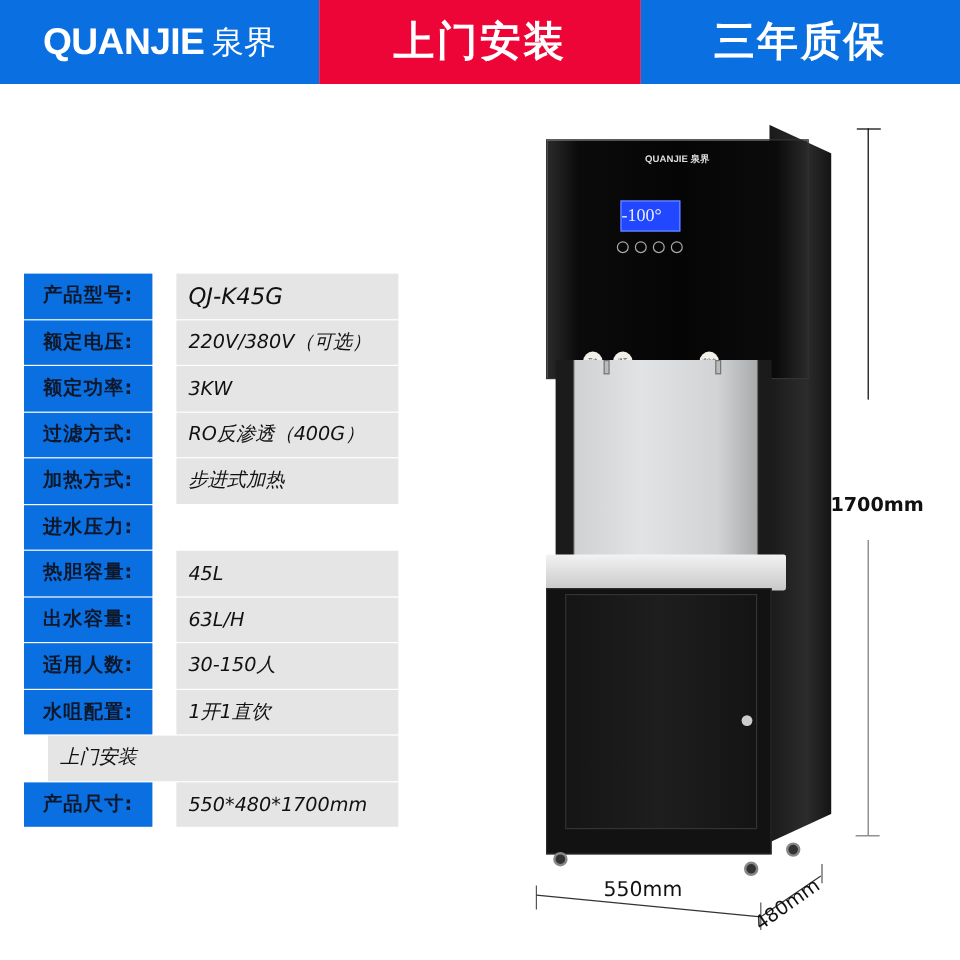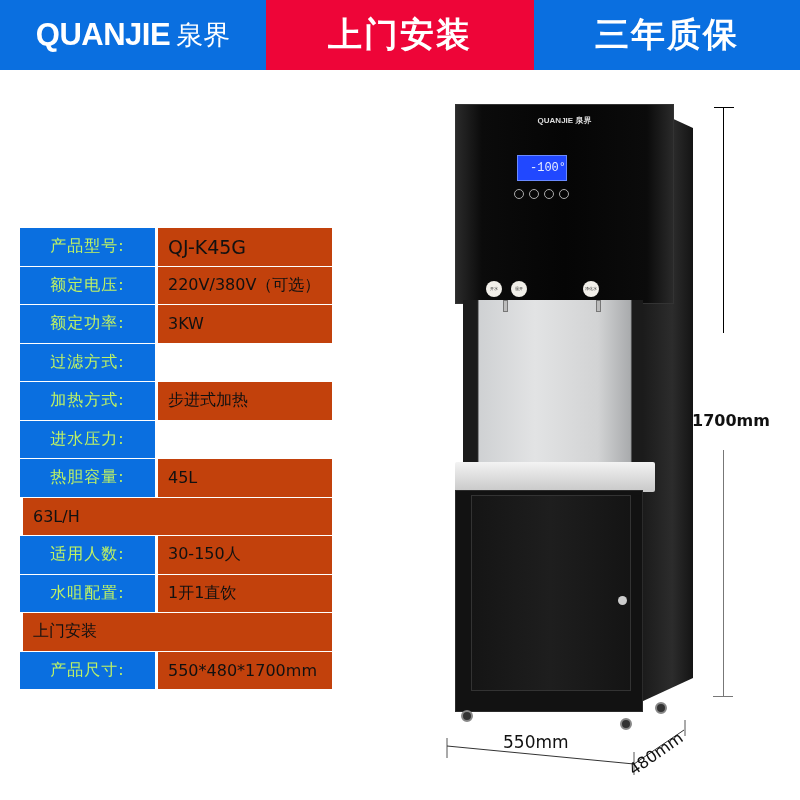--- a/index.html
+++ b/index.html
@@ -8,30 +8,30 @@
   .banner { position: absolute; top: 0; left: 0; width: 800px; height: 70px; display: flex; }
   .banner .seg { height: 70px; display: flex; align-items: center; justify-content: center; color: #fff; font-weight: bold; }
   .seg-brand { width: 266px; background: #0a6fe0; font-size: 30px; letter-spacing: 0px; }
   .seg-brand .brand-en { font-family: "Liberation Sans", sans-serif; font-weight: bold; font-size: 31px; letter-spacing: -0.5px; }
   .seg-brand .brand-cn { font-weight: normal; font-size: 27px; margin-left: 6px; }
   .seg-install { width: 268px; background: #ee0538; font-size: 34px; letter-spacing: 2px; }
   .seg-warranty { width: 266px; background: #0a6fe0; font-size: 34px; letter-spacing: 2px; }
 
   .spec-table { position: absolute; left: 20px; top: 228px; width: 312px; }
   .spec-row { display: flex; height: 37.5px; margin-bottom: 1px; }
-  .spec-row .label { width: 135px; background: #0a6fe0; color: #bef264; font-weight: normal; font-size: 16px; display: flex; align-items: center; justify-content: center; letter-spacing: 1px; }
-  .spec-row .value { flex: 1; margin-left: 3px; background: #c2410c; color: #111; font-size: 16px; display: flex; align-items: center; padding-left: 10px; }
+  .spec-row .label { width: 107px; background: #0a6fe0; color: #0f172a; font-weight: bold; font-size: 16px; display: flex; align-items: center; justify-content: center; letter-spacing: 1px; }
+  .spec-row .value { flex: 1; margin-left: 20px; background: #e5e5e5; color: #111; font-size: 16px; display: flex; align-items: center; padding-left: 10px; font-style: italic; }
   .spec-row .value.large { font-size: 19px; }
 
   
   .product { position: absolute; left: 455px; top: 96px; width: 240px; height: 640px; }
   .p-side { position: absolute; left: 186px; top: 8px; width: 52px; height: 598px; background: linear-gradient(90deg, #1a1a1a, #2c2c2c 60%, #141414); clip-path: polygon(0 0, 100% 4%, 100% 96%, 0 100%); }
-  .p-upper { position: absolute; left: 0; top: 8px; width: 219px; height: 200px; background: linear-gradient(90deg, #2a2a2a 0, #0b0b0b 12%, #050505 50%, #0b0b0b 88%, #2a2a2a 100%); border: 1px solid #333; }
+  .p-upper { position: absolute; left: 0; top: 20px; width: 219px; height: 200px; background: linear-gradient(90deg, #2a2a2a 0, #0b0b0b 12%, #050505 50%, #0b0b0b 88%, #2a2a2a 100%); border: 1px solid #333; }
   .p-logo { position: absolute; top: 10px; left: 0; width: 100%; text-align: center; color: #ddd; font-family: "Liberation Sans", sans-serif; font-size: 8px; font-weight: bold; }
-  .p-display { position: absolute; left: 61px; top: 50px; width: 50px; height: 26px; background: #2148ff; border: 1px solid #6a8aff; color: #e8eeff; font-size: 12px; font-family: Liberation Mono, monospace; text-align: right; line-height: 24px; }
+  .p-display { position: absolute; left: 61px; top: 50px; width: 50px; height: 26px; background: #2148ff; border: 1px solid #6a8aff; color: #e8eeff; font-size: 15px; font-family: Liberation Serif, serif; text-align: left; line-height: 24px; }
   .p-buttons { position: absolute; left: 58px; top: 84px; display: flex; gap: 5px; }
   .p-buttons span { width: 10px; height: 10px; border: 1px solid #aaa; border-radius: 50%; display: inline-block; }
   .p-tap { position: absolute; top: 176px; width: 16px; height: 16px; background: #f1efe9; border-radius: 50%; color: #333; font-size: 4px; text-align: center; line-height: 16px; }
   .p-mid { position: absolute; left: 8px; top: 204px; width: 180px; height: 168px; background: linear-gradient(90deg, #1b1b1b 0, #1b1b1b 8%, #cfd1d3 9%, #e2e3e4 40%, #d2d3d4 75%, #a9abad 93%, #1b1b1b 94%); }
   .p-nozzle { position: absolute; top: 204px; width: 5px; height: 12px; background: #bbb; border: 1px solid #777; }
   .p-tray { position: absolute; left: 0; top: 366px; width: 200px; height: 30px; background: linear-gradient(180deg, #f3f3f3, #c8c8c8); border-radius: 2px; }
   .p-lower { position: absolute; left: 0; top: 394px; width: 188px; height: 222px; background: #121212; border: 1px solid #2b2b2b; }
   .p-door { position: absolute; left: 15px; top: 4px; width: 160px; height: 196px; background: linear-gradient(90deg, #151515, #1e1e1e 50%, #141414); border: 1px solid #333; }
   .p-lock { position: absolute; left: 146px; top: 100px; width: 9px; height: 9px; background: #ccc; border-radius: 50%; }
   .p-wheel { position: absolute; width: 12px; height: 12px; background: #333; border: 2px solid #888; border-radius: 50%; }
@@ -61,33 +61,35 @@
   <div class="spec-row">
       <div class="label">额定电压:</div>
       <div class="value">220V/380V（可选）</div>
     </div>
   <div class="spec-row">
       <div class="label">额定功率:</div>
       <div class="value">3KW</div>
     </div>
   <div class="spec-row">
       <div class="label">过滤方式:</div>
+      <div class="value">RO反渗透（400G）</div>
     </div>
   <div class="spec-row">
       <div class="label">加热方式:</div>
       <div class="value">步进式加热</div>
     </div>
   <div class="spec-row">
       <div class="label">进水压力:</div>
     </div>
   <div class="spec-row">
       <div class="label">热胆容量:</div>
       <div class="value">45L</div>
     </div>
   <div class="spec-row">
+      <div class="label">出水容量:</div>
       <div class="value">63L/H</div>
     </div>
   <div class="spec-row">
       <div class="label">适用人数:</div>
       <div class="value">30-150人</div>
     </div>
   <div class="spec-row">
       <div class="label">水咀配置:</div>
       <div class="value">1开1直饮</div>
     </div>

